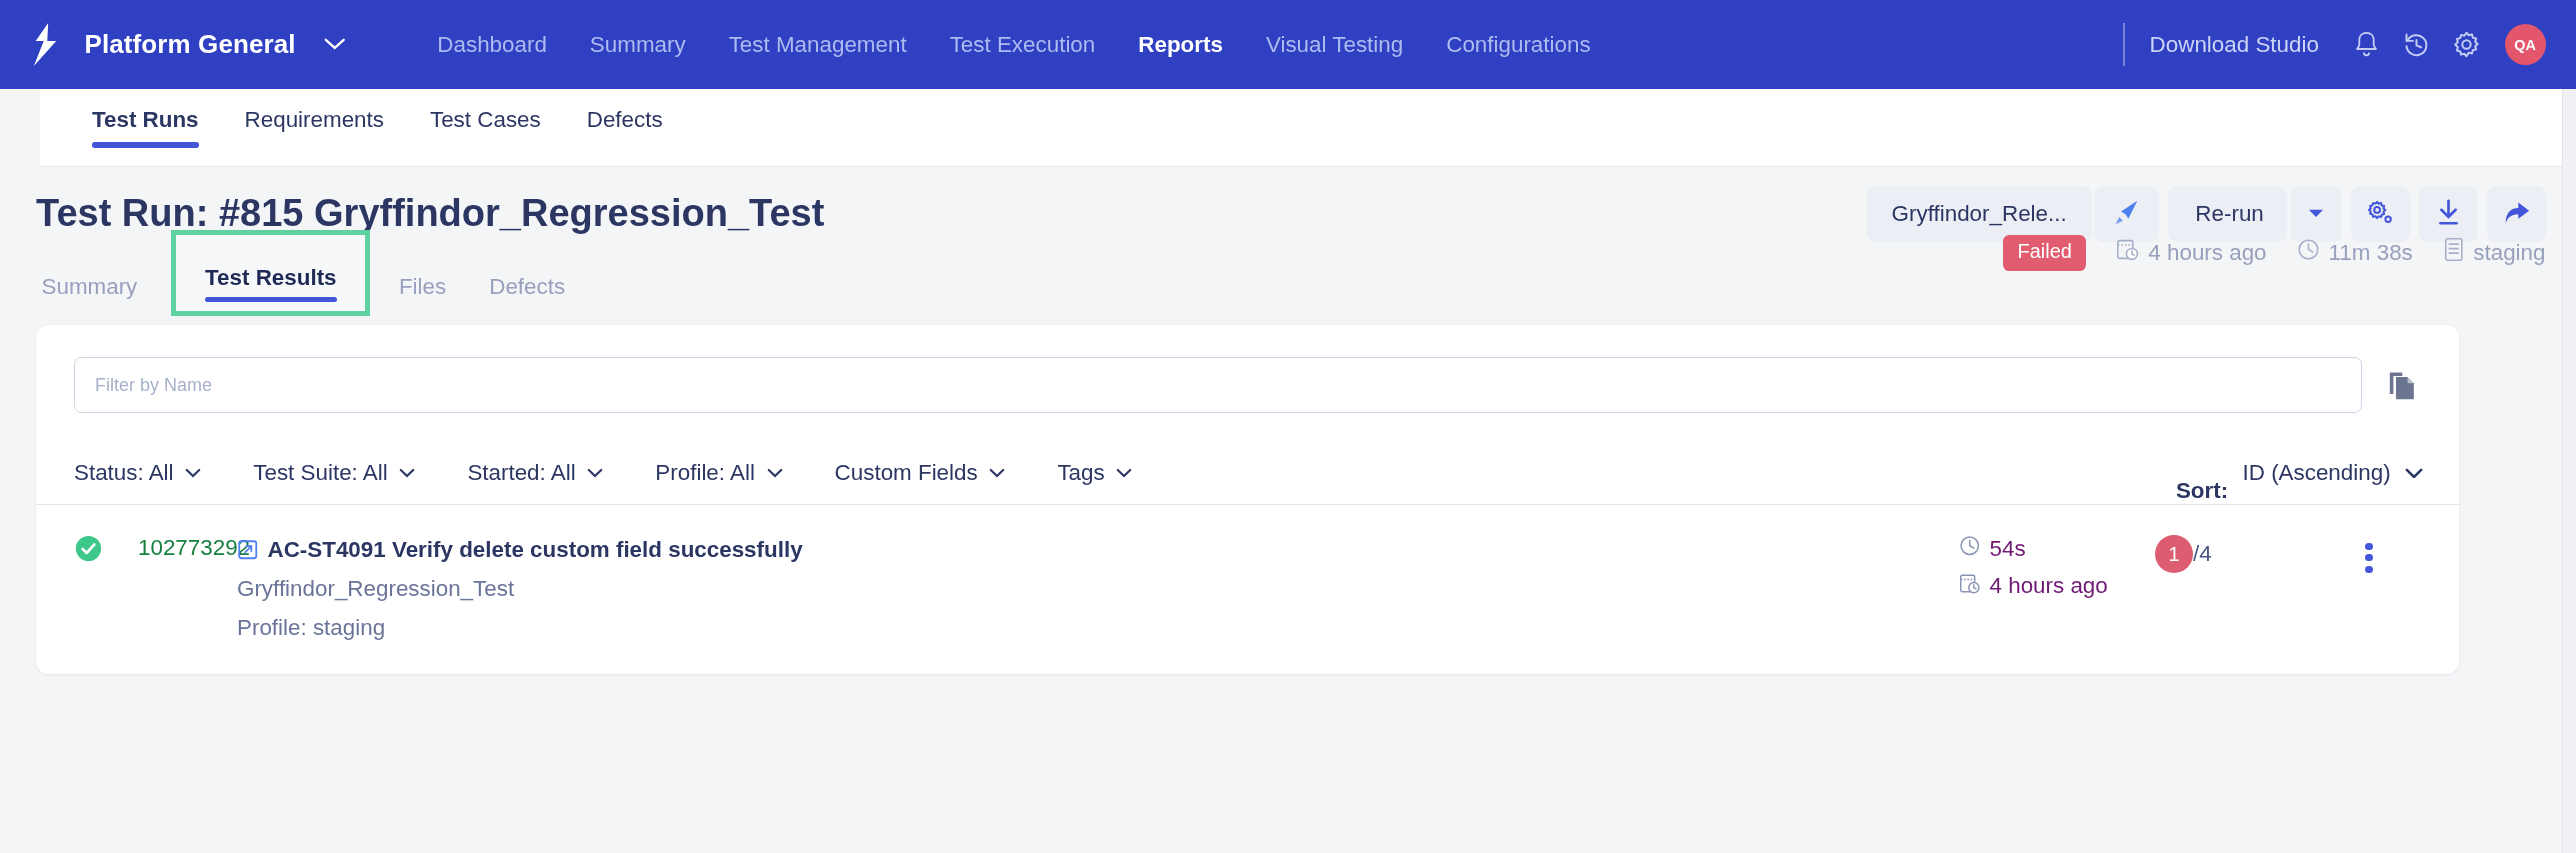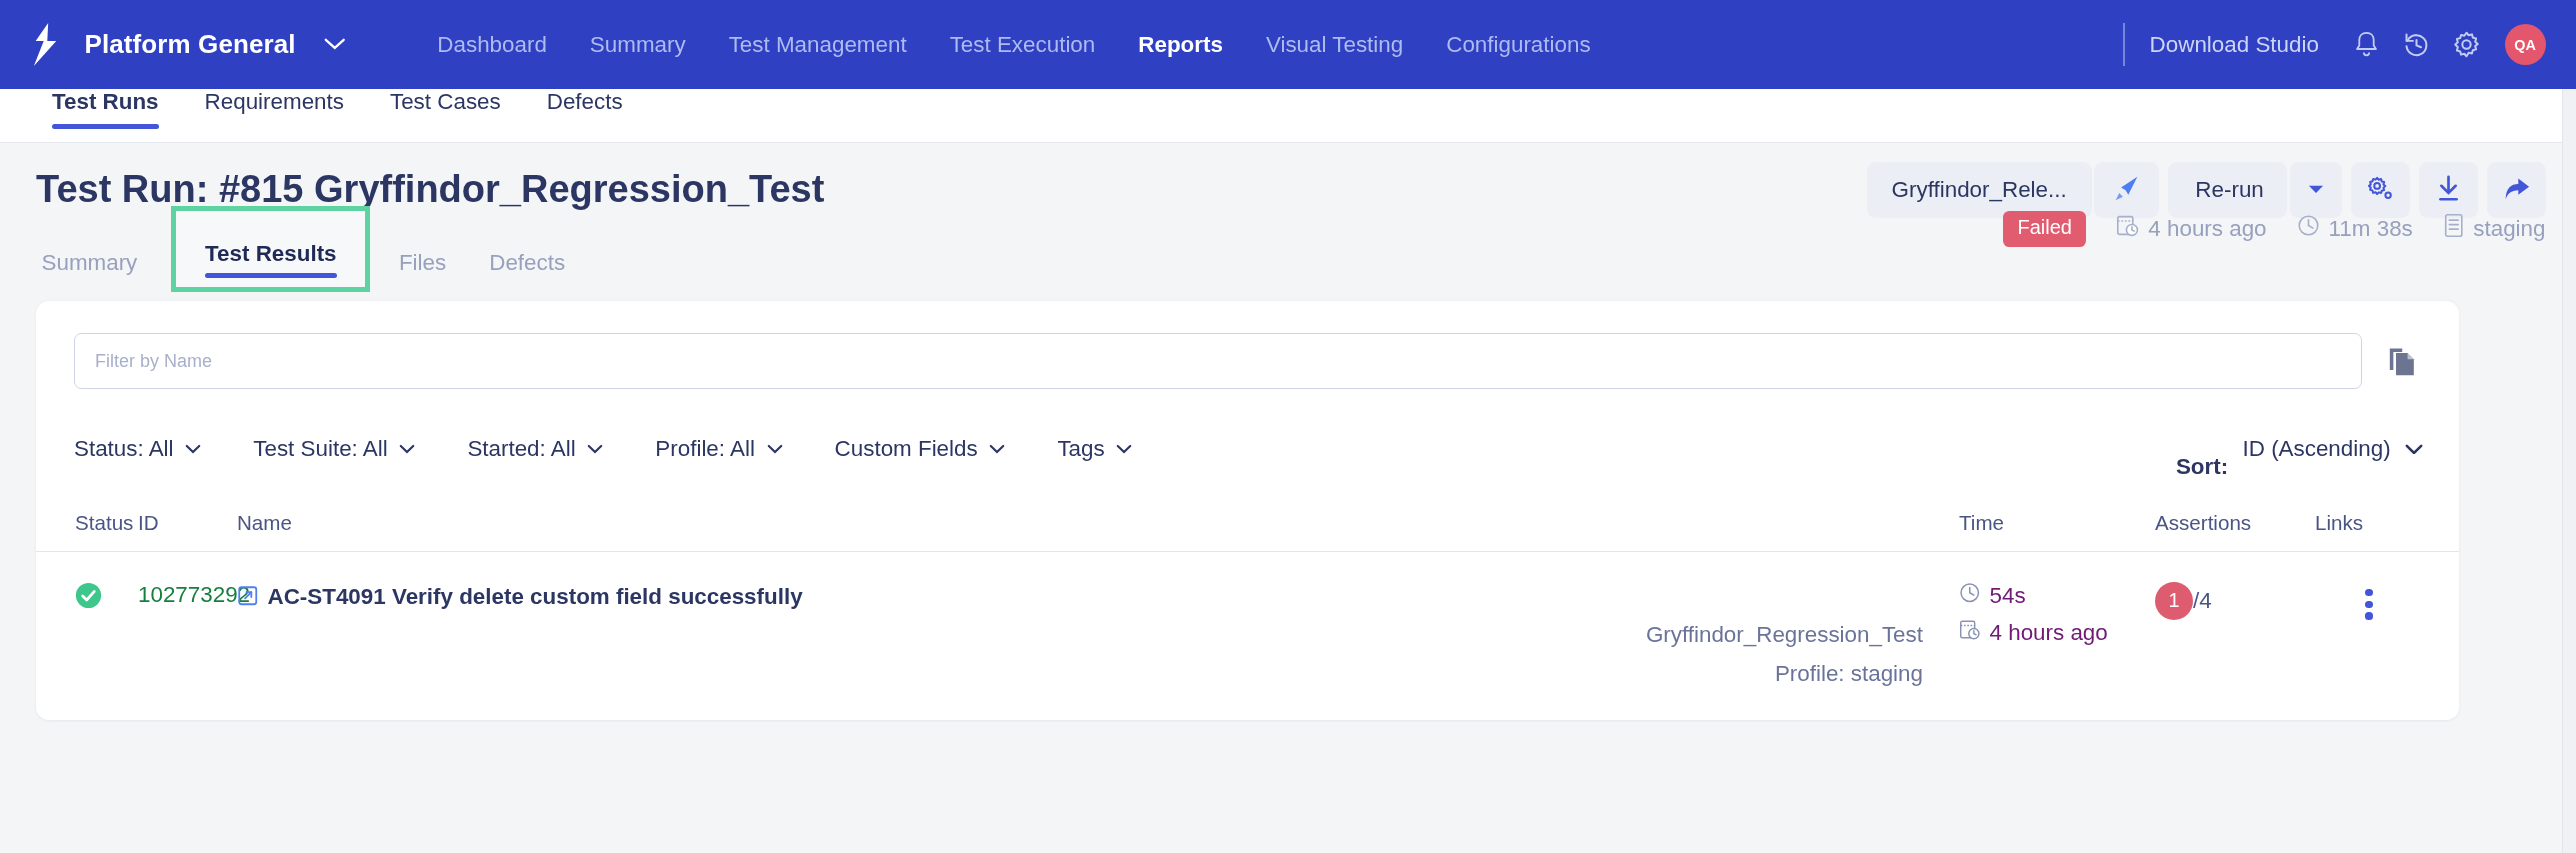--- a/index.html
+++ b/index.html
@@ -94,27 +94,28 @@
     color: #ffffff;
     font-size: 14.4px;
     font-weight: bold;
     display: flex; align-items: center; justify-content: center;
     margin-left: 12.6px;
     cursor: pointer;
   }
 
   
   .subtabs {
-    height: 54px;
+    height: 78px;
     background: #ffffff;
     display: flex;
-    align-items: flex-start;
+    align-items: center;
     padding-left: 29px;
     border-bottom: 0.9px solid #e6e8ee;
     gap: 0;
+    margin-left: 40px;
   }
   .subtab {
     font-size: 22.4px;
     color: #2c3663;
     padding: 0 23px 14.4px 23px;
     position: relative;
     cursor: pointer;
     white-space: nowrap;
   }
   .subtab.active { font-weight: bold; }
@@ -340,21 +341,21 @@
   .status-dot {
     width: 27px; height: 27px;
     margin-top: 5.4px;
   }
   .row-id {
     color: #15803d;
     font-size: 22.4px;
     cursor: pointer;
     white-space: nowrap;
   }
-  .name-block { padding-right: 36px; text-align: right; }
+  .name-block { padding-right: 36px; }
   .name-line1 {
     display: flex;
     align-items: flex-start;
     gap: 9px;
     font-size: 22.4px;
     color: #2c3663;
     font-weight: bold;
     line-height: 30.5px;
   }
   .ext-icon { flex: 0 0 auto; margin-top: 2.7px; }
@@ -656,28 +657,20 @@
         <span class="b">Sort:</span>
         <span>ID (Ascending)</span>
         <span class="dd-caret">
           <svg width="18" height="10.8" viewBox="0 0 20 12">
               <path d="M2 2 L10 10 L18 2" stroke="#2c3663" stroke-width="2.8" fill="none" stroke-linecap="round"></path>
             </svg>
         </span>
       </span>
     </div>
 
-    <div class="table-head">
-      <span class="col-status">Status</span>
-      <span class="col-id">ID</span>
-      <span class="col-name">Name</span>
-      <span class="col-time">Time</span>
-      <span class="col-assert">Assertions</span>
-      <span class="col-links">Links</span>
-    </div>
 
     <div class="table-sep"></div>
 
     <div class="row">
       <span class="col-status">
         <span class="status-dot">
           <svg width="27" height="27" viewBox="0 0 30 30">
             <circle cx="15" cy="15" r="14" fill="#3ec78a"></circle>
             <path d="M8.5 15.5 L13 20 L21.5 10.5" stroke="#ffffff" stroke-width="3" fill="none" stroke-linecap="round" stroke-linejoin="round"></path>
           </svg>

